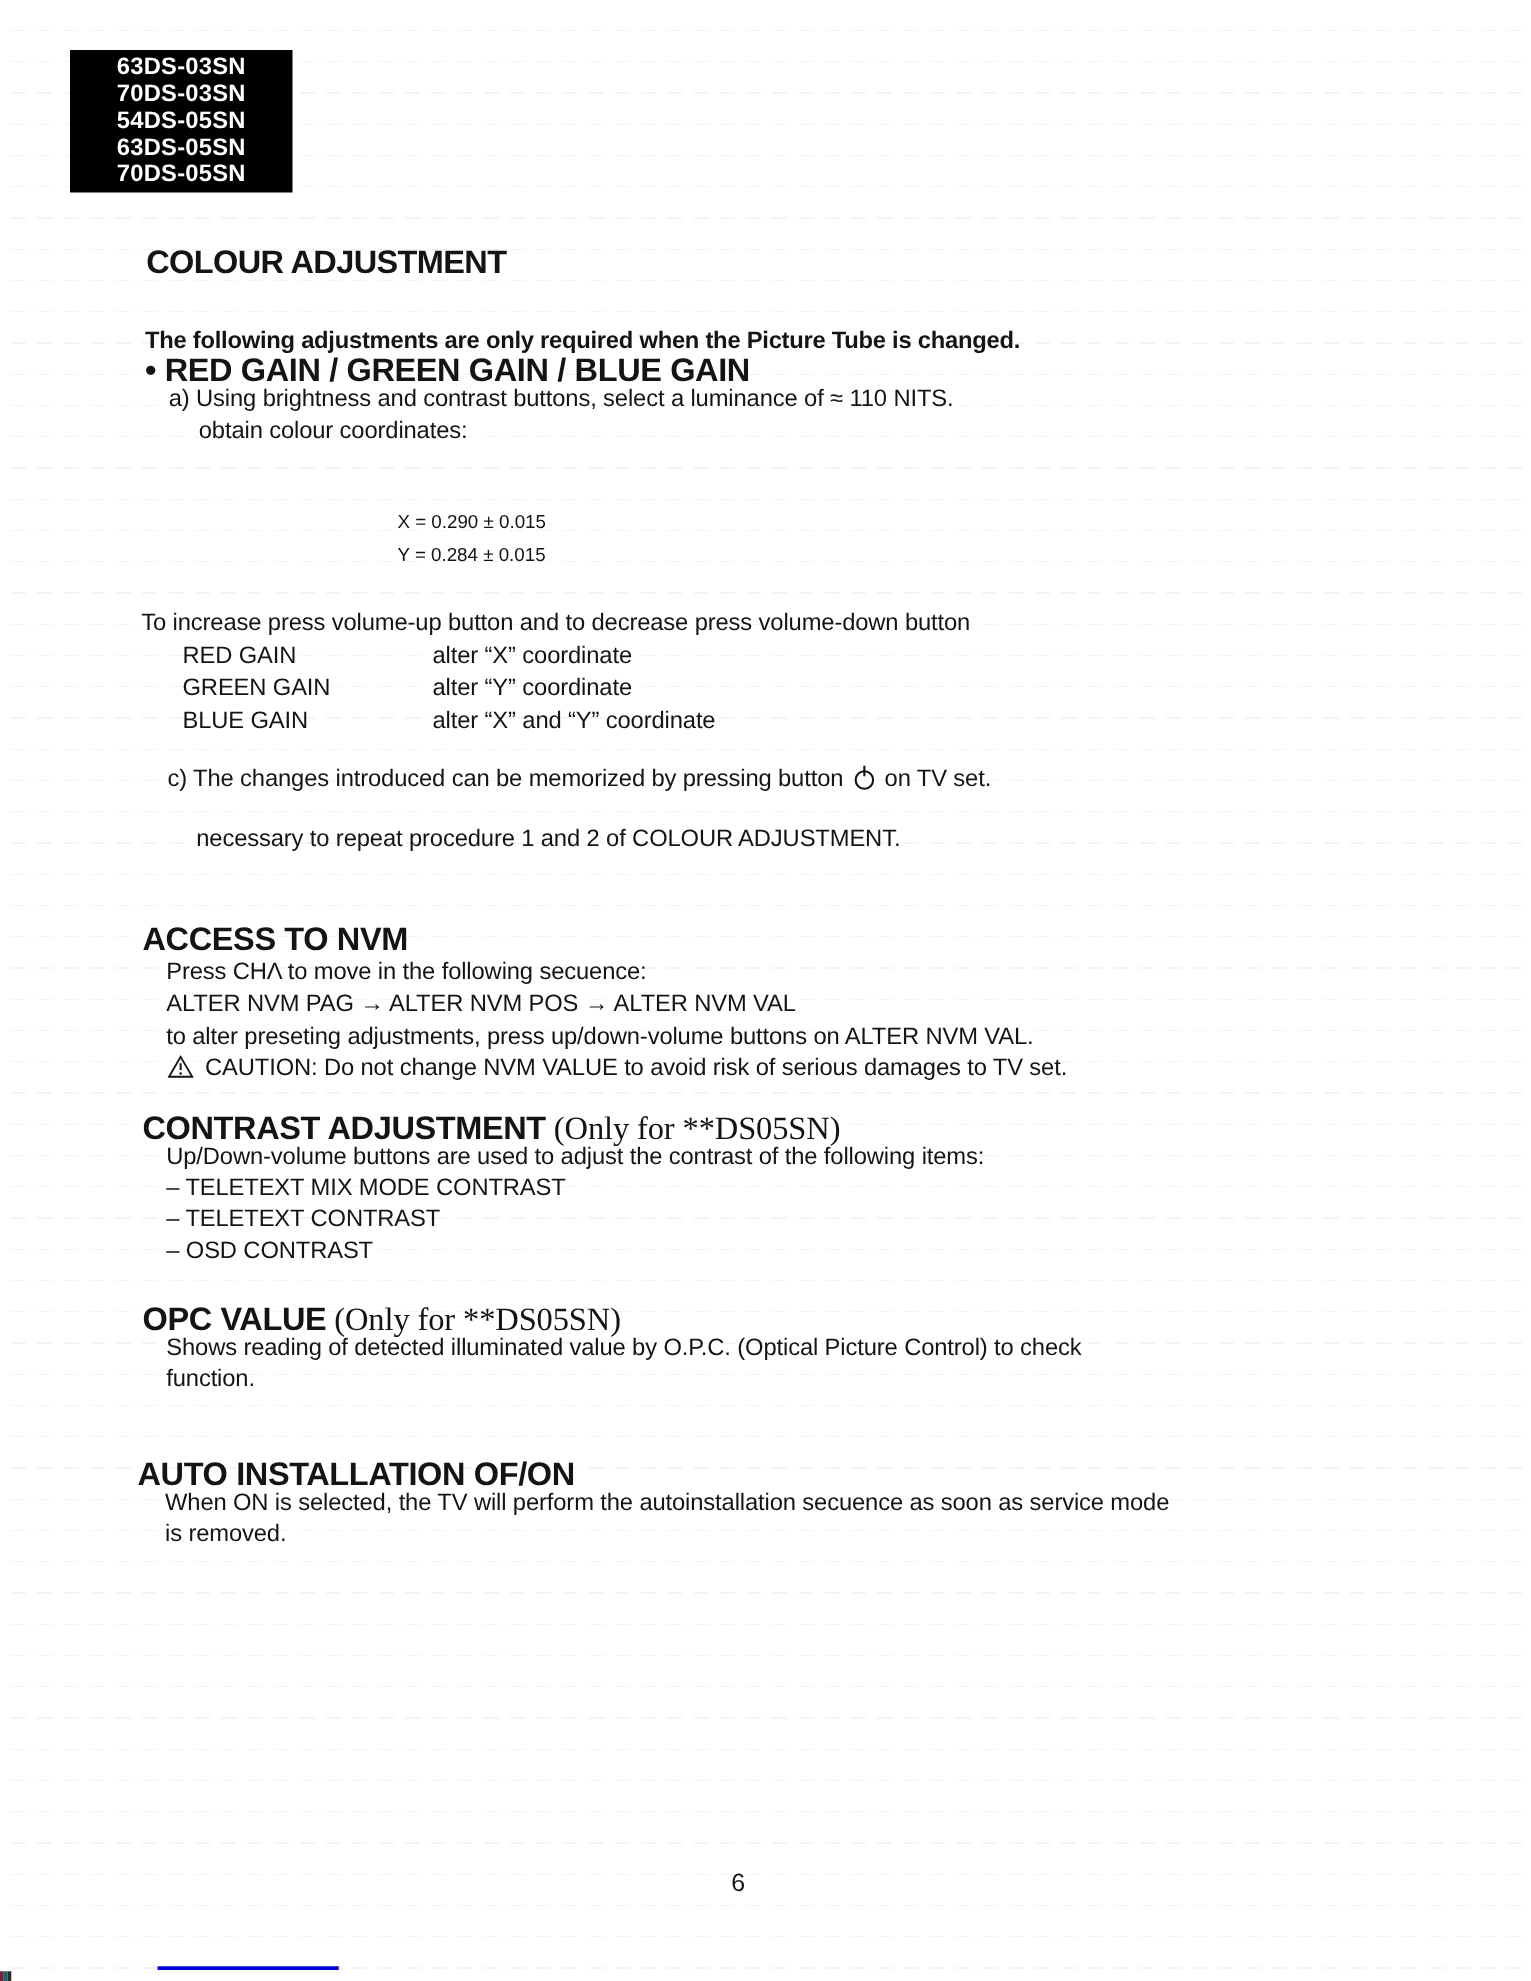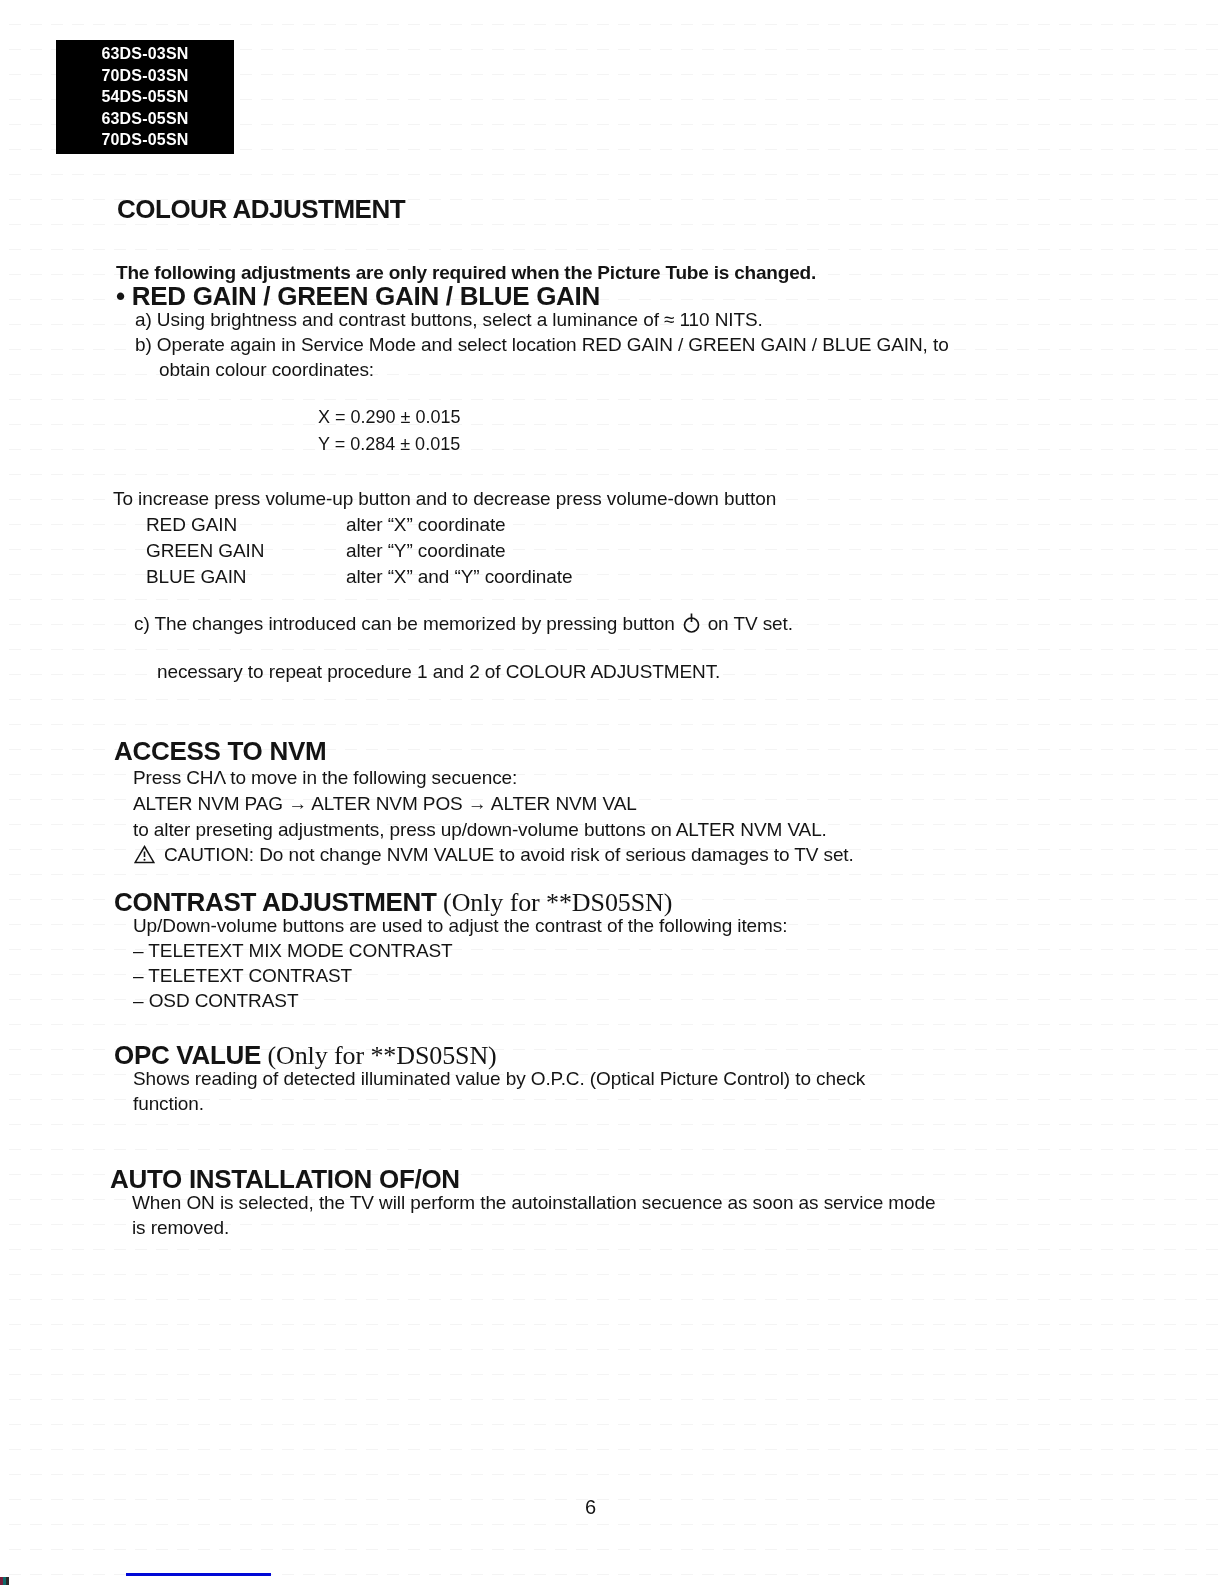--- a/index.html
+++ b/index.html
@@ -17,25 +17,25 @@
   .abs{position:absolute;white-space:nowrap;}
   .body{font-size:19px;line-height:25px;letter-spacing:-0.1px;}
   .body26{font-size:19px;line-height:26px;letter-spacing:-0.1px;}
   .hd{font-size:26px;font-weight:bold;letter-spacing:-0.3px;}
   .hd .normal{font-weight:normal;letter-spacing:-0.1px;font-family:Liberation Serif, serif;}
   .cont{padding-left:24px;}
   .model-box{
     left:56px;top:40px;width:178px;height:114px;
     background:#000;color:#fff;
     display:flex;flex-direction:column;justify-content:center;align-items:center;
-    font-weight:bold;font-size:16px;line-height:21.5px;letter-spacing:0.2px;
+    font-weight:bold;font-size:19px;line-height:21.5px;letter-spacing:0.2px;
   }
   .title{left:117px;top:194px;font-size:26px;font-weight:bold;letter-spacing:-0.5px;}
   .subtitle{left:116px;top:229px;font-size:19px;font-weight:bold;letter-spacing:-0.2px;margin-top:33px;}
-  .coords{left:318px;top:404px;font-size:18px;line-height:27px;}
+  .coords{left:318px;top:404px;font-size:15px;line-height:27px;}
   .gain-row{display:flex;margin-left:33px;}
   .gain-label{width:200px;}
   .icon-inline{display:inline-block;vertical-align:-4px;margin:0 8px;}
   .warn-inline{display:inline-block;vertical-align:-3px;margin-right:9px;}
   .page-num{left:585px;top:1496px;font-size:20px;}
   .blue-line{left:126px;top:1573px;width:145px;height:3px;background:#0008d6;}
   .px-art{left:0;top:1577px;width:10px;height:8px;display:flex;}
   .px-art i{display:block;width:3px;height:8px;}
 </style>
 </head>
@@ -50,21 +50,20 @@
     <div>63DS-05SN</div>
     <div>70DS-05SN</div>
   </div>
 
   <div class="abs title">COLOUR ADJUSTMENT</div>
   <div class="abs subtitle">The following adjustments are only required when the Picture Tube is changed.</div>
 
   <div class="abs hd" style="left:116px;top:281px">• RED GAIN / GREEN GAIN / BLUE GAIN</div>
   <div class="abs body" style="left:135px;top:307px">a) Using brightness and contrast buttons, select a luminance of ≈ 110 NITS.</div>
   <div class="abs body" style="left:135px;top:332px">
-    <div>b) Operate again in Service Mode and select location RED GAIN / GREEN GAIN / BLUE GAIN, to</div>
     <div class="cont">obtain colour coordinates:</div>
   </div>
 
   <div class="abs coords">
     <div>X = 0.290 ± 0.015</div>
     <div>Y = 0.284 ± 0.015</div>
   </div>
 
   <div class="abs body" style="left:113px;top:486px">To increase press volume-up button and to decrease press volume-down button</div>
 

